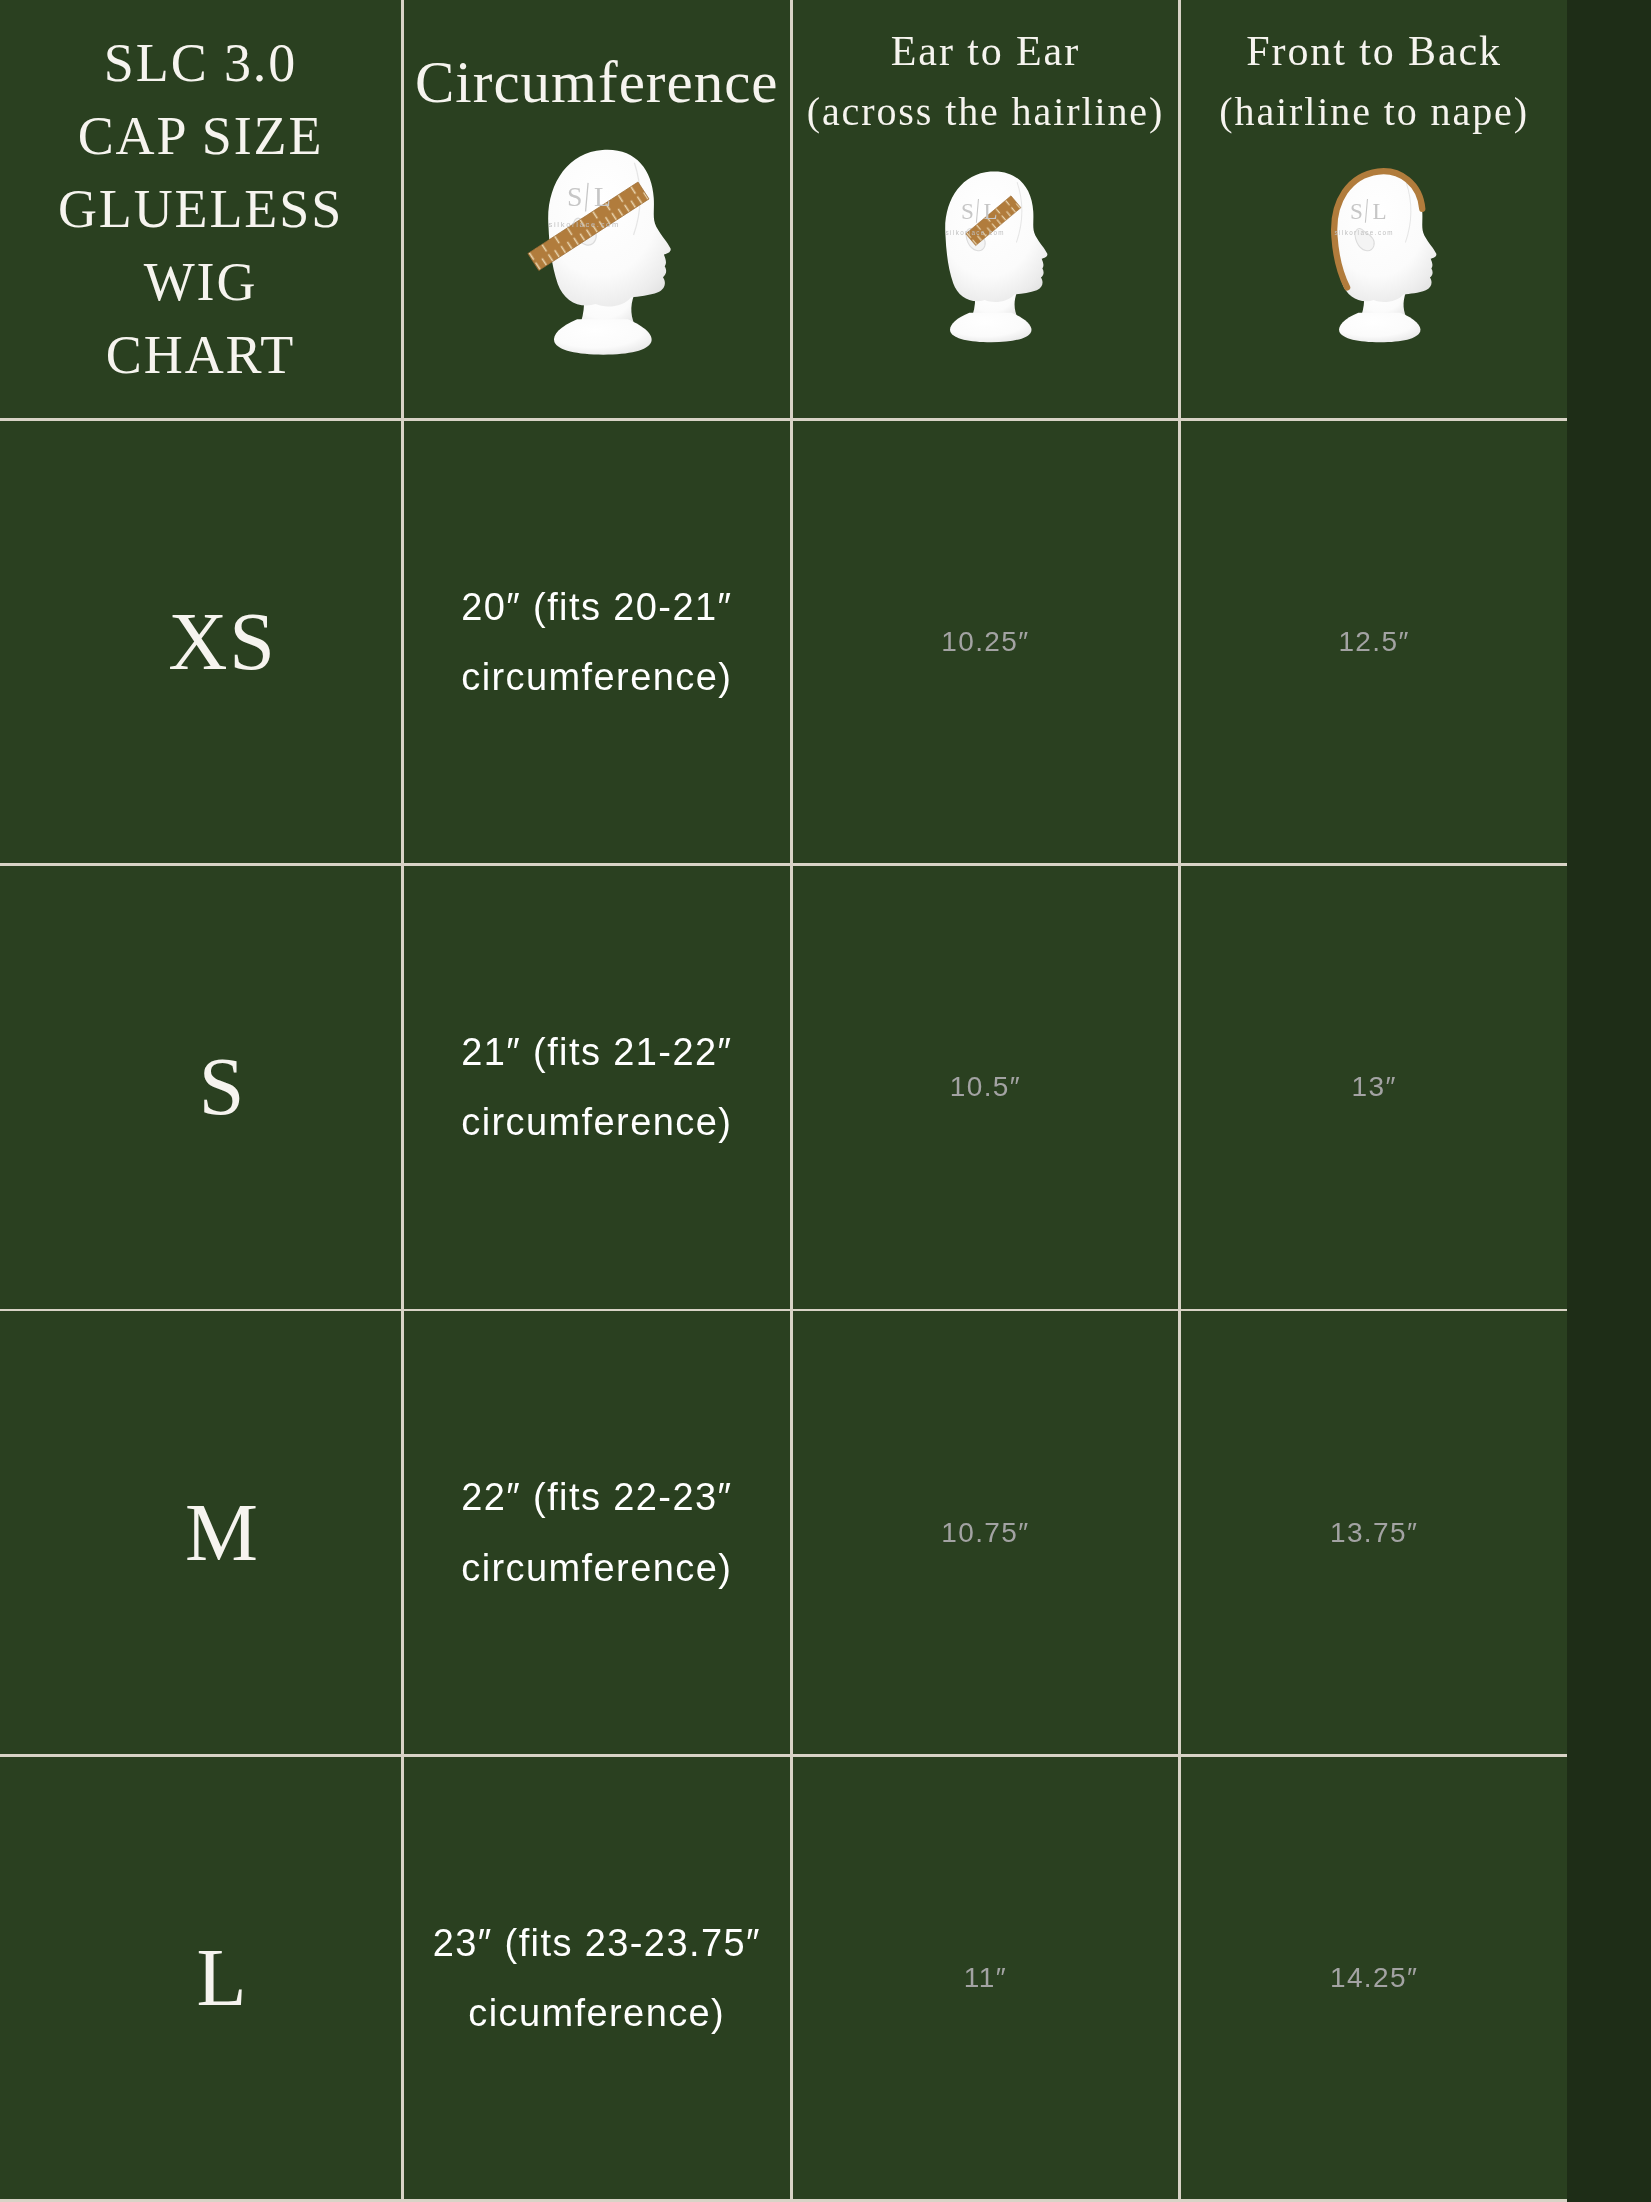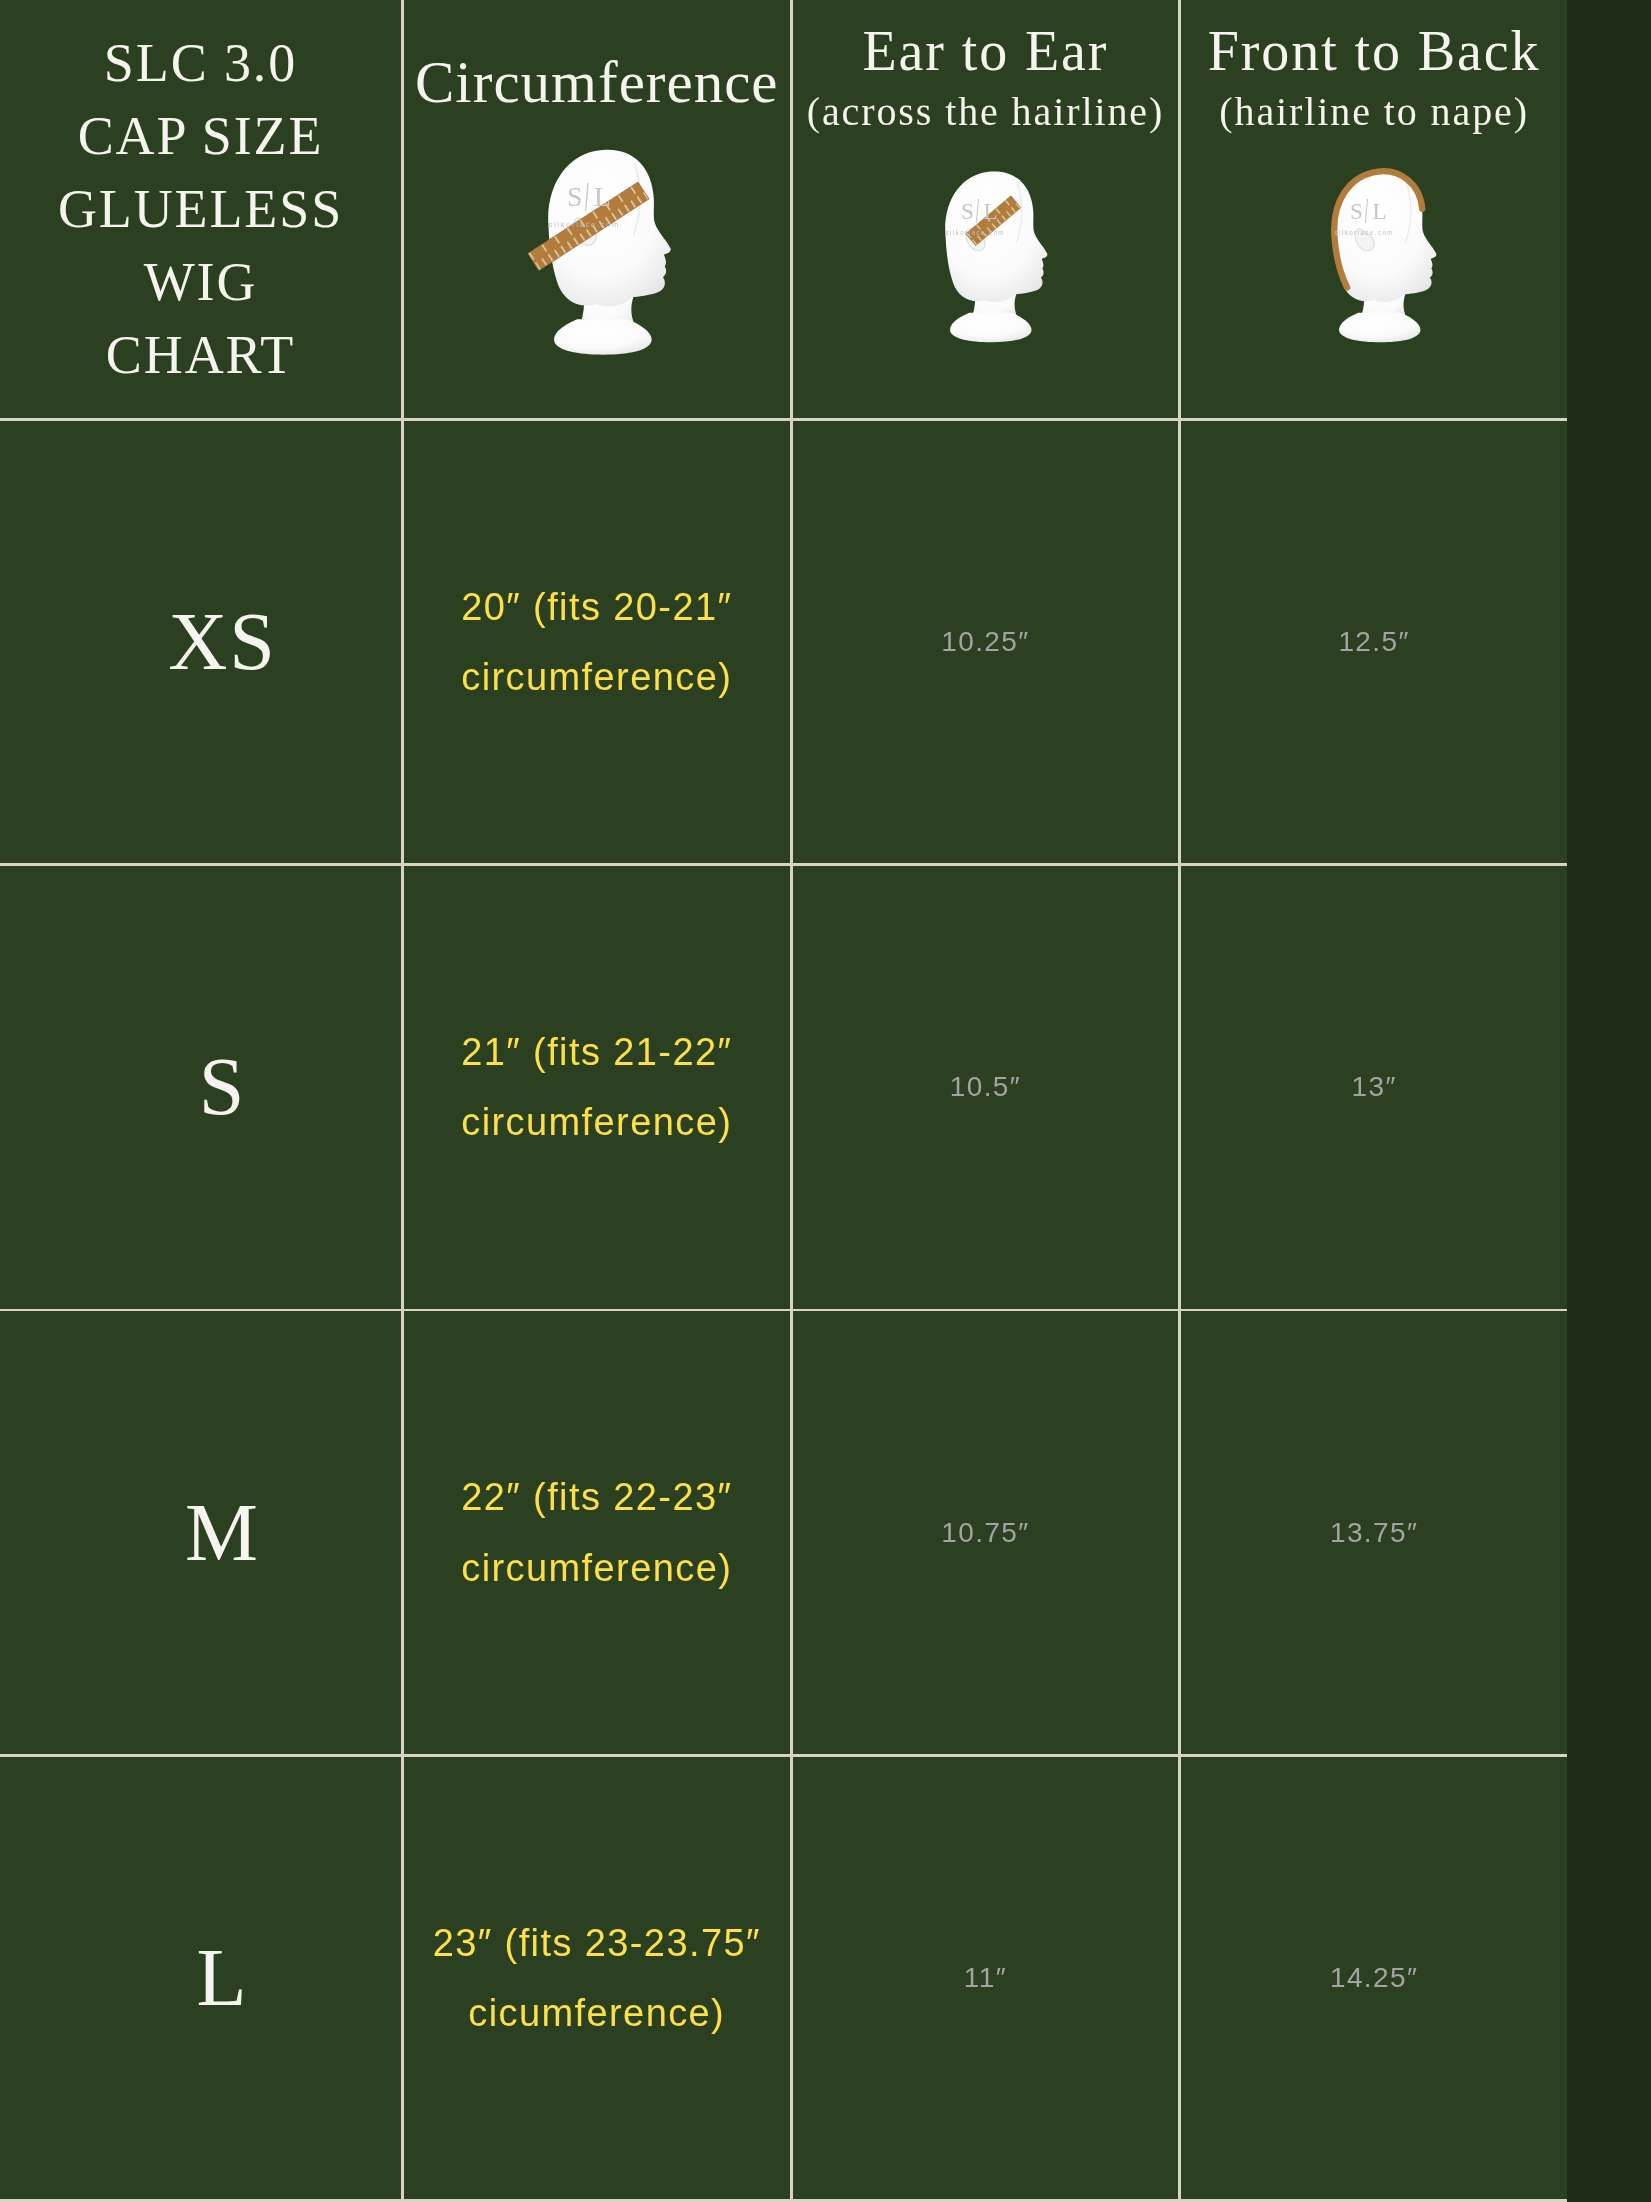--- a/index.html
+++ b/index.html
@@ -22,40 +22,40 @@
   }
   
   .title-cell{flex-direction:column;}
   .title-line{
     font-family:"Liberation Serif","DejaVu Serif",serif;
     font-size:54px;line-height:73px;letter-spacing:1.9px;text-align:center;
   }
   .header-cell{flex-direction:column;justify-content:flex-start;}
   .col-label{
     font-family:"Liberation Serif","DejaVu Serif",serif;
-    font-size:56px;line-height:61px;letter-spacing:1.9px;text-align:center;
+    font-size:42px;line-height:61px;letter-spacing:1.9px;text-align:center;
   }
   .col-label.big{font-size:59px;line-height:67px;margin-top:49px;letter-spacing:1px;}
   .col-sublabel{
     font-family:"Liberation Serif","DejaVu Serif",serif;
     font-size:40px;line-height:59px;letter-spacing:1.9px;text-align:center;
   }
   .header-cell.two-line{padding-top:21px;}
   .head-svg{display:block;margin-top:13.4px;}
   
   .size-label{
     font-family:"Liberation Serif","DejaVu Serif",serif;
     font-size:82px;letter-spacing:1.9px;margin-left:44px;
   }
   .value-text{
     font-size:28px;letter-spacing:1.4px;font-weight:400;color:#a3a3a3;
   }
   .circ-text{
     font-size:38px;letter-spacing:1.4px;line-height:1.85;
-    max-width:413px;text-align:center;color:#fde047;
+    max-width:413px;text-align:center;color:#ffffff;
   }
   .defs-svg{position:absolute;width:0;height:0;overflow:hidden;}
   .wm-initial{font-family:"Liberation Serif","DejaVu Serif",serif;font-size:33px;fill:#c6c6c6;}
   .wm-site{font-family:"Liberation Sans","DejaVu Sans",sans-serif;font-size:9px;letter-spacing:2px;fill:#bfbfbf;}
 </style>
 </head>
 <body>
 
 <svg class="defs-svg" aria-hidden="true">
   <defs>

